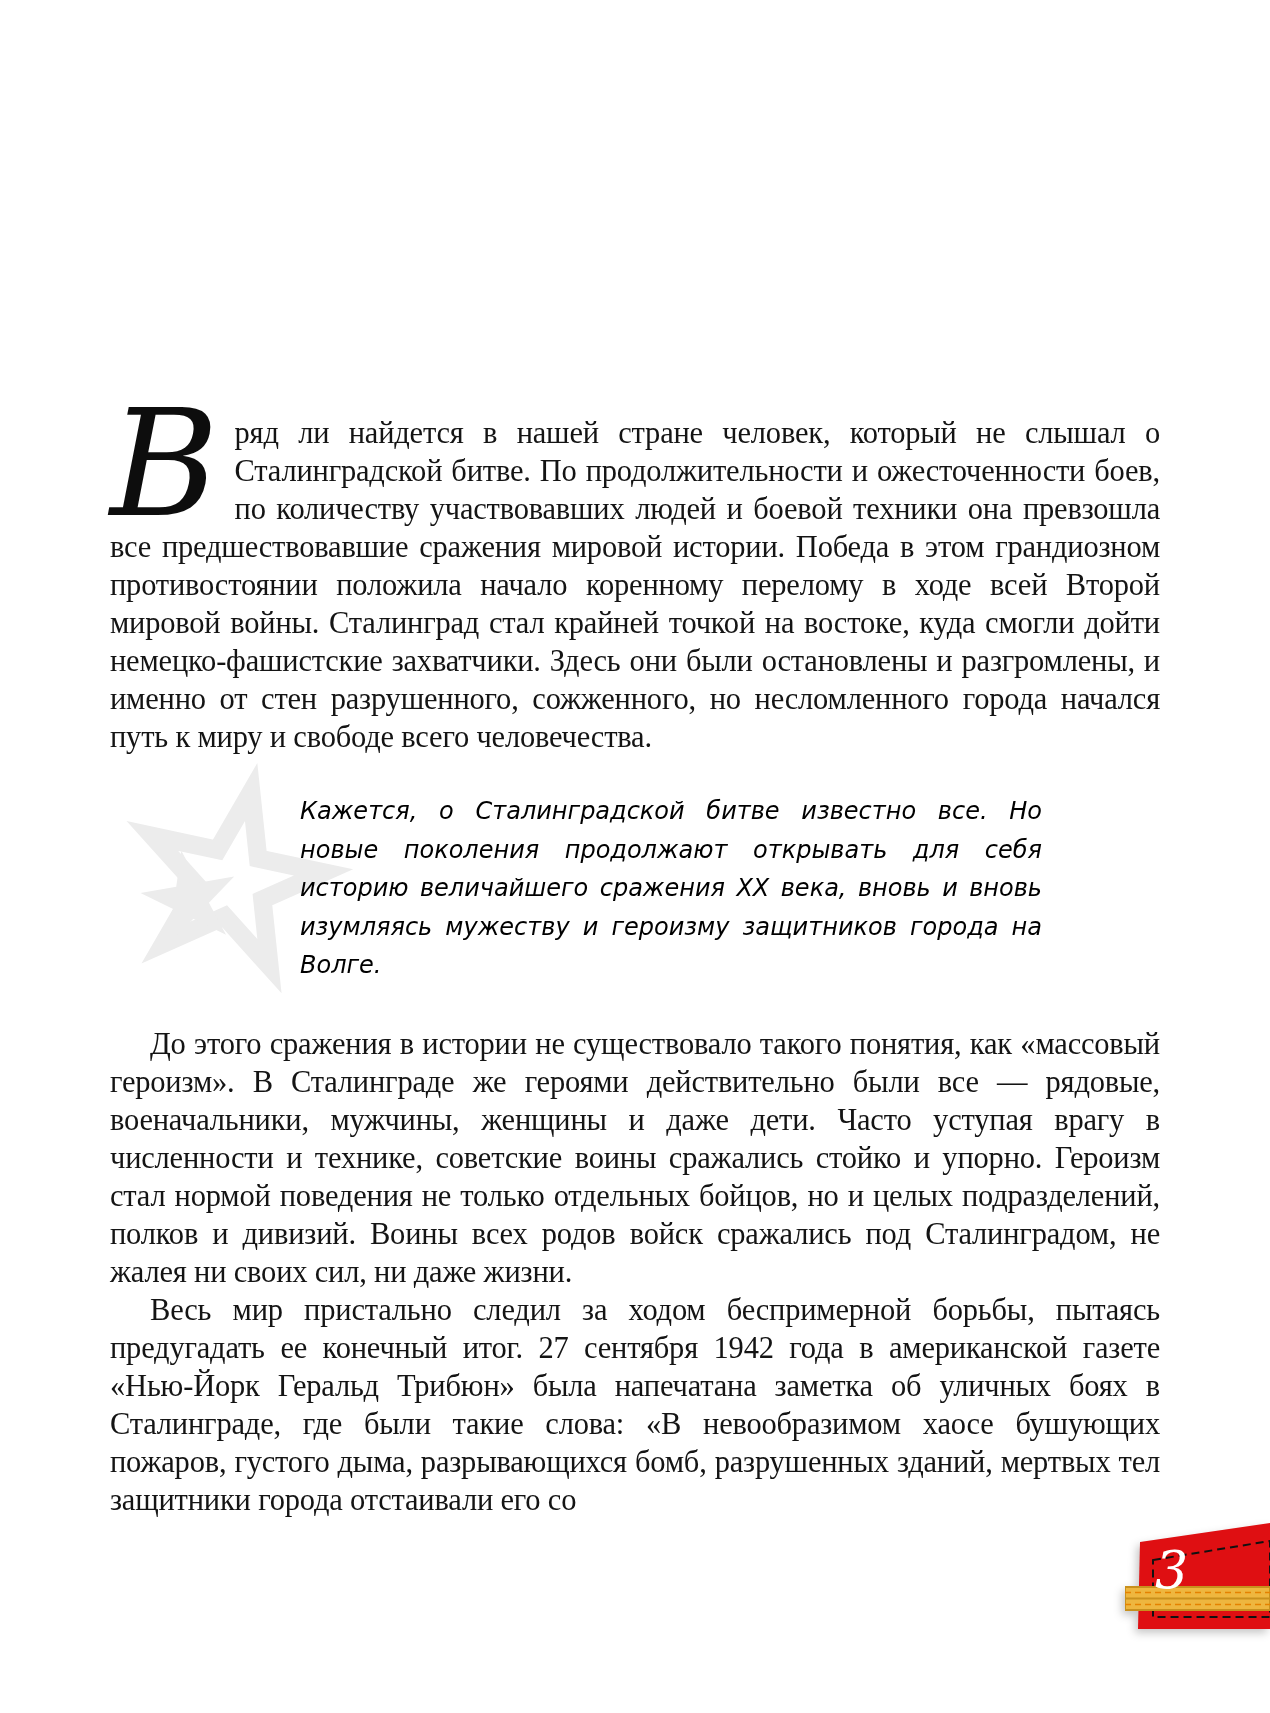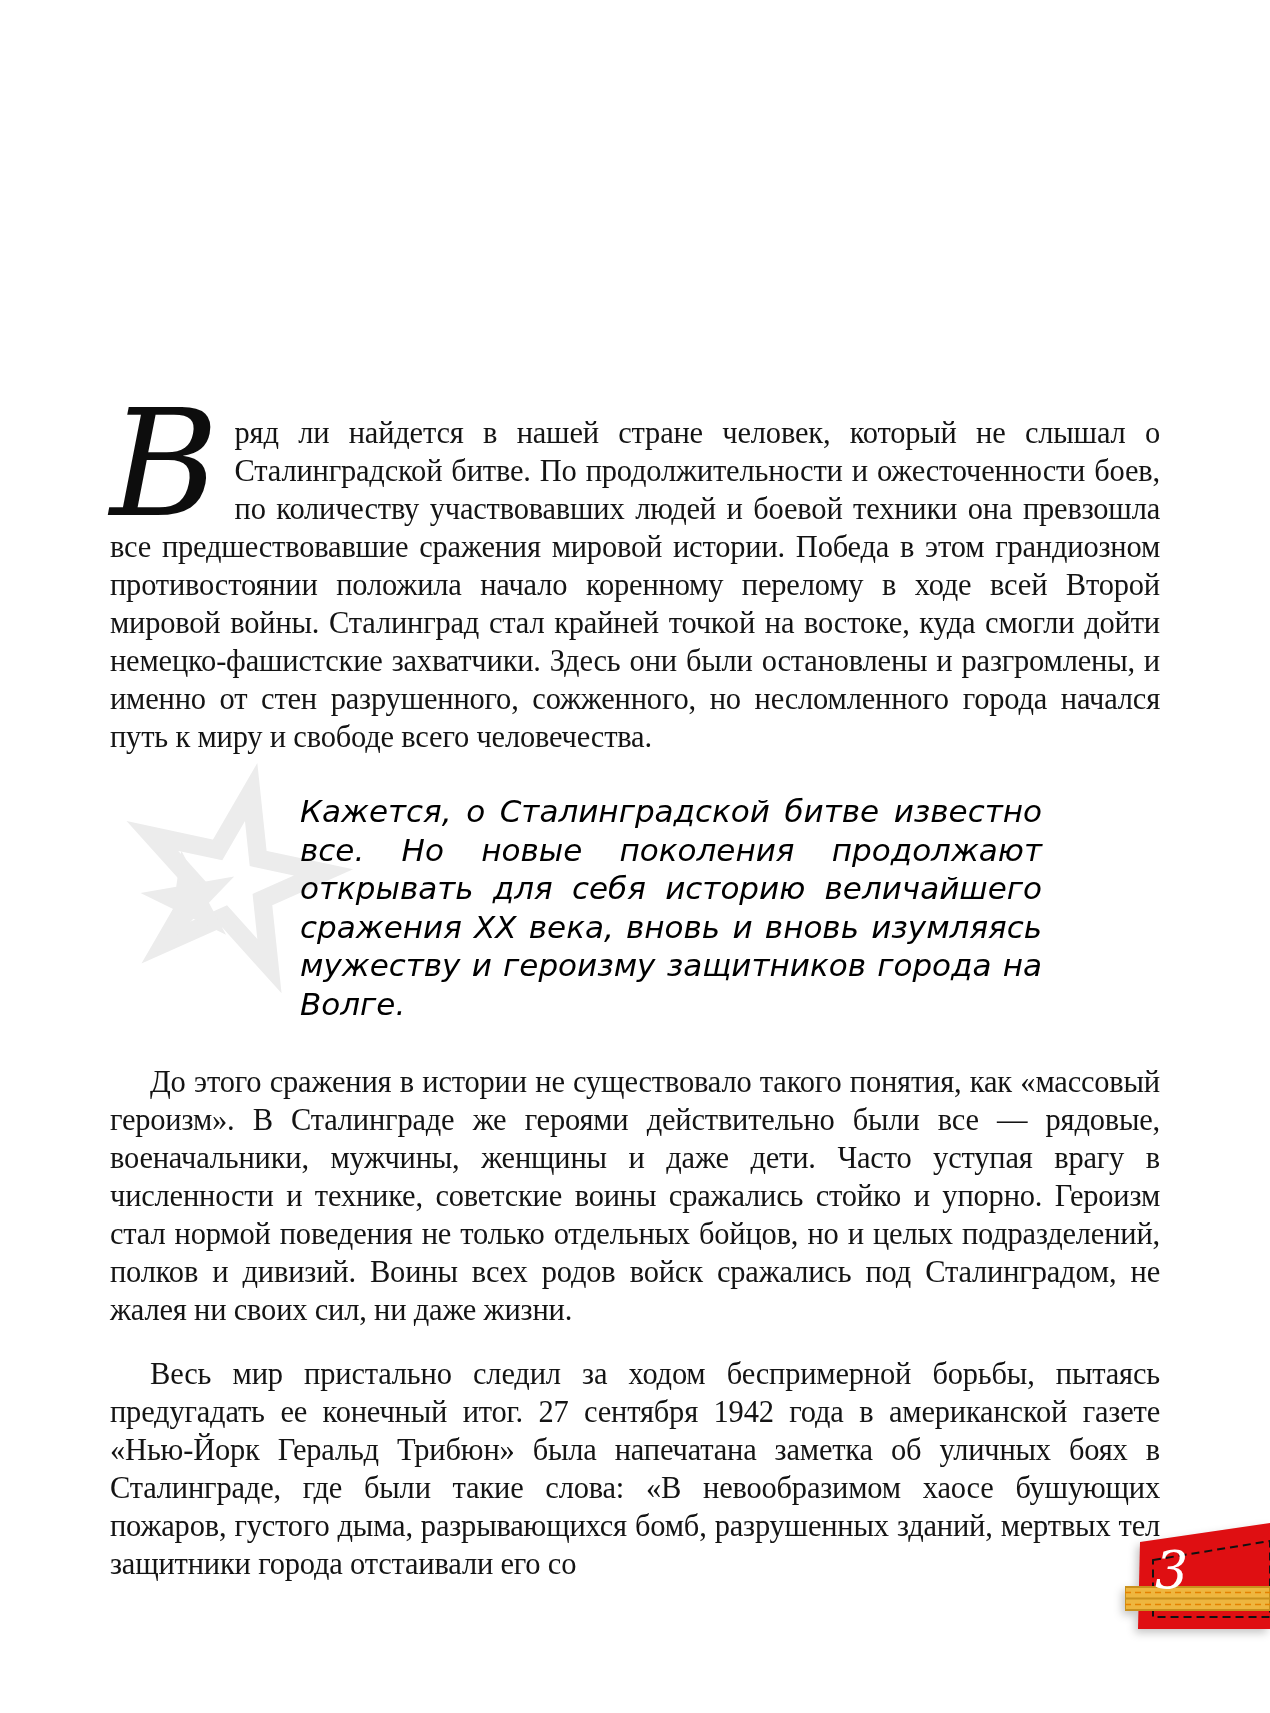--- a/index.html
+++ b/index.html
@@ -16,38 +16,38 @@
     width:1050px;
     color:var(--body_text, #141414);
   }
   .body-par {
     margin:0;
     font-size:30.5px;
     line-height:38px;
     text-align:justify;
     letter-spacing:-0.2px;
   }
-  .body-par.indent { text-indent:40px;margin-top:26px; }
+  .body-par.indent { text-indent:40px; }
   .dropcap {
     float:left;
     font-family:"DejaVu Serif", serif;
     font-style:italic;
     font-weight:500;
     font-size:148px;
     line-height:112px;
     height:112px;
     padding-right:16px;
     margin-top:-6px;
     color:#0d0d0d;
   }
   .quote-block {
     margin:36px 118px 40px 190px;
     font-family:"DejaVu Sans", sans-serif;
     font-style:italic;
-    font-size:31px;
+    font-size:24px;
     line-height:38.5px;
     text-align:justify;
     color:#000;
     position:relative;
     z-index:1;
   }
   .watermark {
     position:absolute;
     left:104px; top:784px;
     z-index:0;

